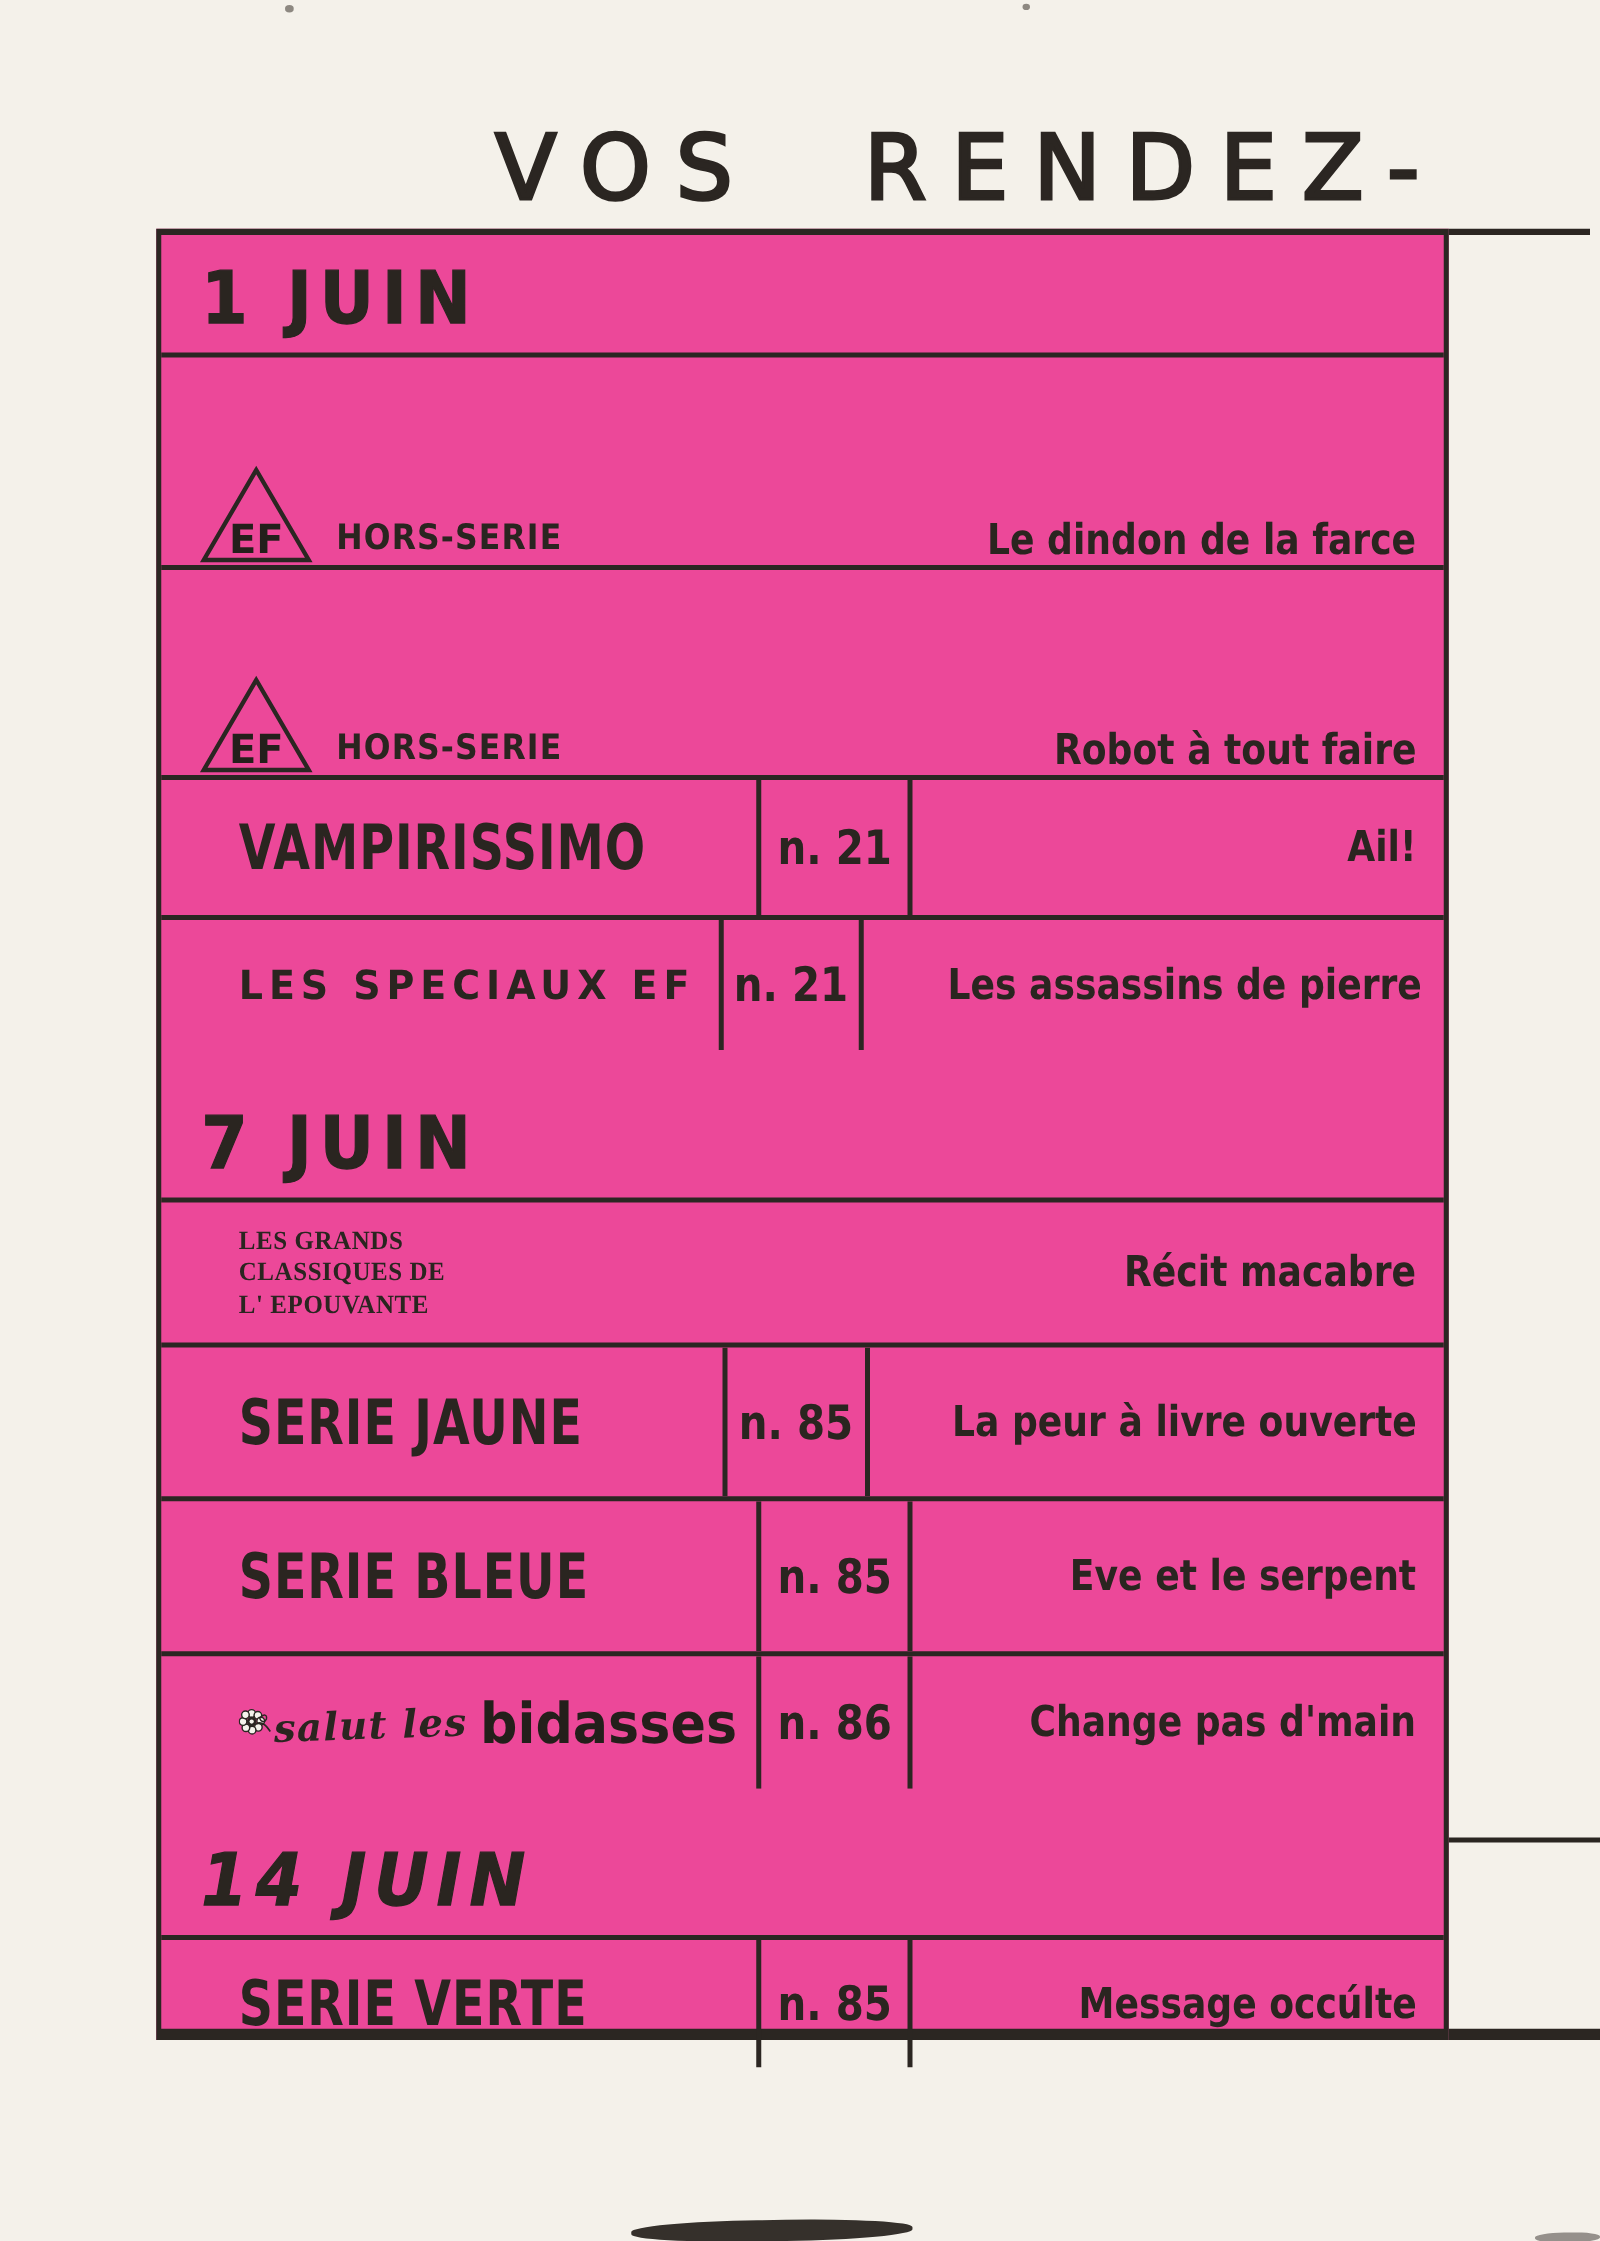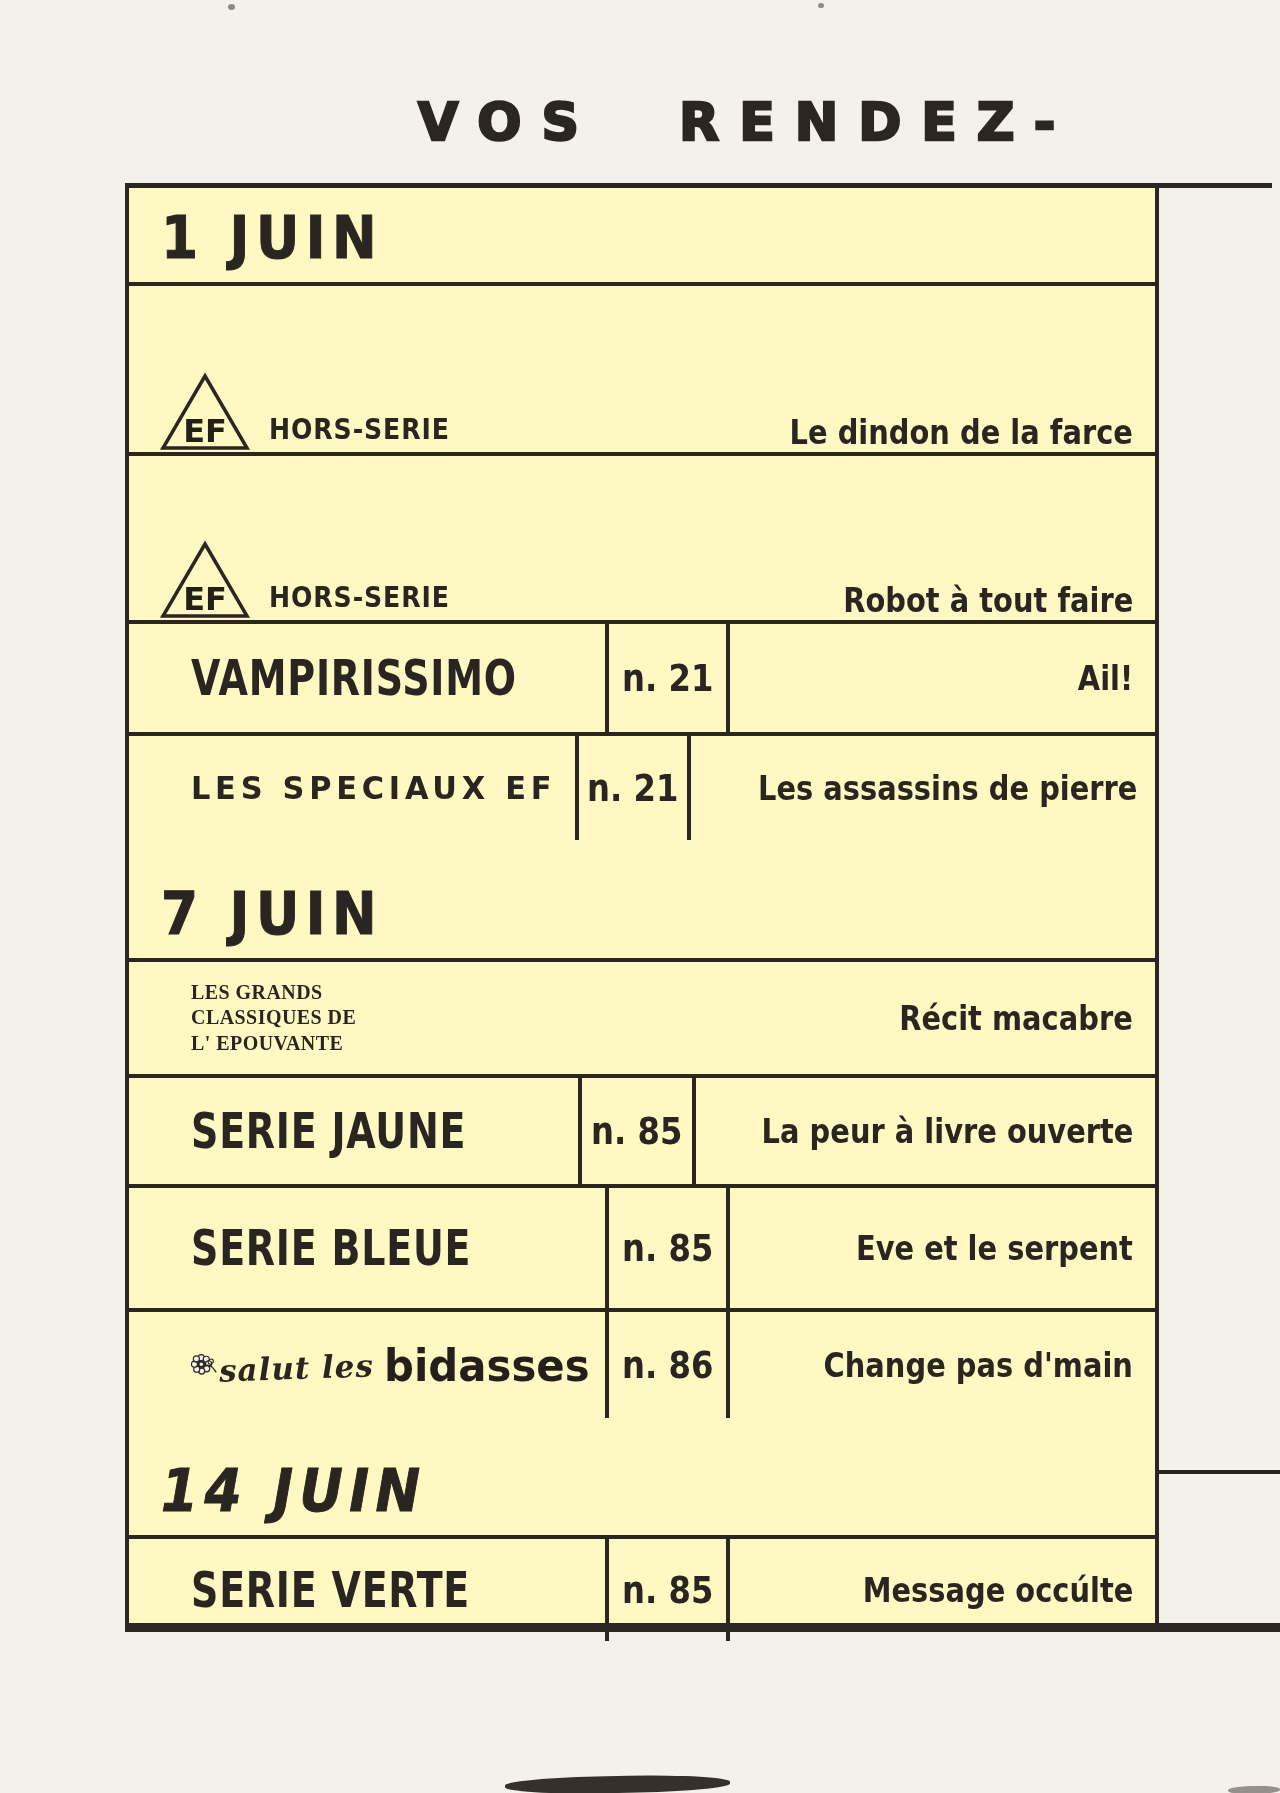--- a/index.html
+++ b/index.html
@@ -7,32 +7,31 @@
     width:1280px;height:1793px;position:relative;overflow:hidden;
     background:#f4f1ea;
     font-family:"DejaVu Sans","Liberation Sans",sans-serif;
     color:#27221e;
   }
   .speck{position:absolute;background:#8d8881;border-radius:50%;}
 
   
   .page-title{
     position:absolute;left:396px;top:92px;
-    font-size:52px;font-weight:bold;letter-spacing:20px;word-spacing:42px;
+    font-size:72px;font-weight:normal;letter-spacing:20px;word-spacing:42px;
     color:#2b2622;-webkit-text-stroke:2.5px #2b2622;
     white-space:nowrap;
-    margin-left:22px;
   }
 
   
   .tbl{
     position:absolute;left:125px;top:183px;width:1034px;height:1449px;
     box-sizing:border-box;
     border:4px solid #2b2622;border-top-width:5px;border-bottom-width:9px;
-    background:#fef9c3;
+    background:#ec4899;
   }
   .band,.row,.efrow{box-sizing:border-box;overflow:hidden;}
   .band{display:flex;align-items:flex-end;padding:0 0 10px 32px;}
   .band + .band, .row, .efrow{border-top:4px solid #2b2622;}
   .date{
     font-size:58px;font-weight:bold;letter-spacing:7px;white-space:nowrap;
     display:inline-block;transform:scaleX(0.92);transform-origin:left bottom;
     color:#2a2520;-webkit-text-stroke:1px #2a2520;
   }
   .row{display:flex;padding-left:32px;}
@@ -159,21 +158,21 @@
         <span style="display:block;">LES GRANDS</span>
         <span style="display:block;">CLASSIQUES DE</span>
         <span style="display:block;">L' EPOUVANTE</span>
       </span>
     </div>
     <div class="c3">
       <span class="ttl">Récit macabre</span>
     </div>
   </div>
 
-  <div class="row" style="height:110px;justify-content:space-between;">
+  <div class="row" style="height:123px;justify-content:space-between;">
     <div class="c1">
       <span class="series">SERIE JAUNE</span>
     </div>
     <div class="c2">
       <span class="num">n. 85</span>
     </div>
     <div class="c3">
       <span class="ttl">La peur à livre ouverte</span>
     </div>
   </div>

